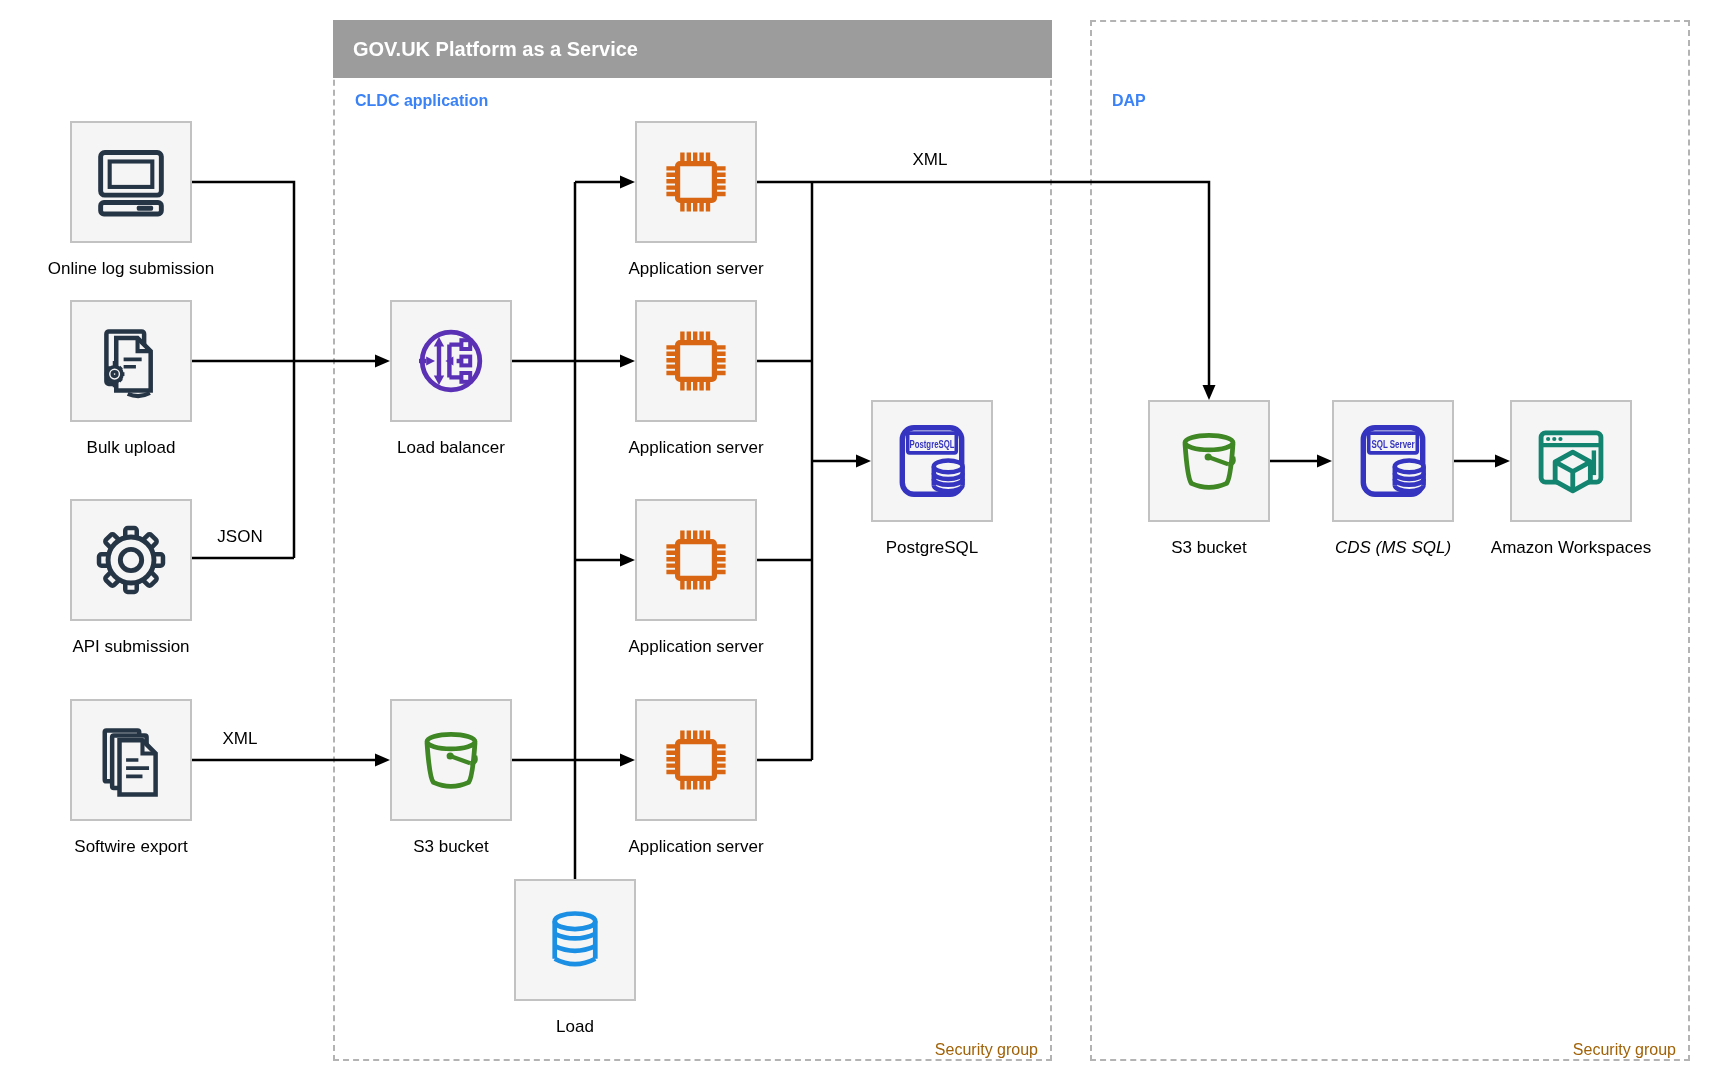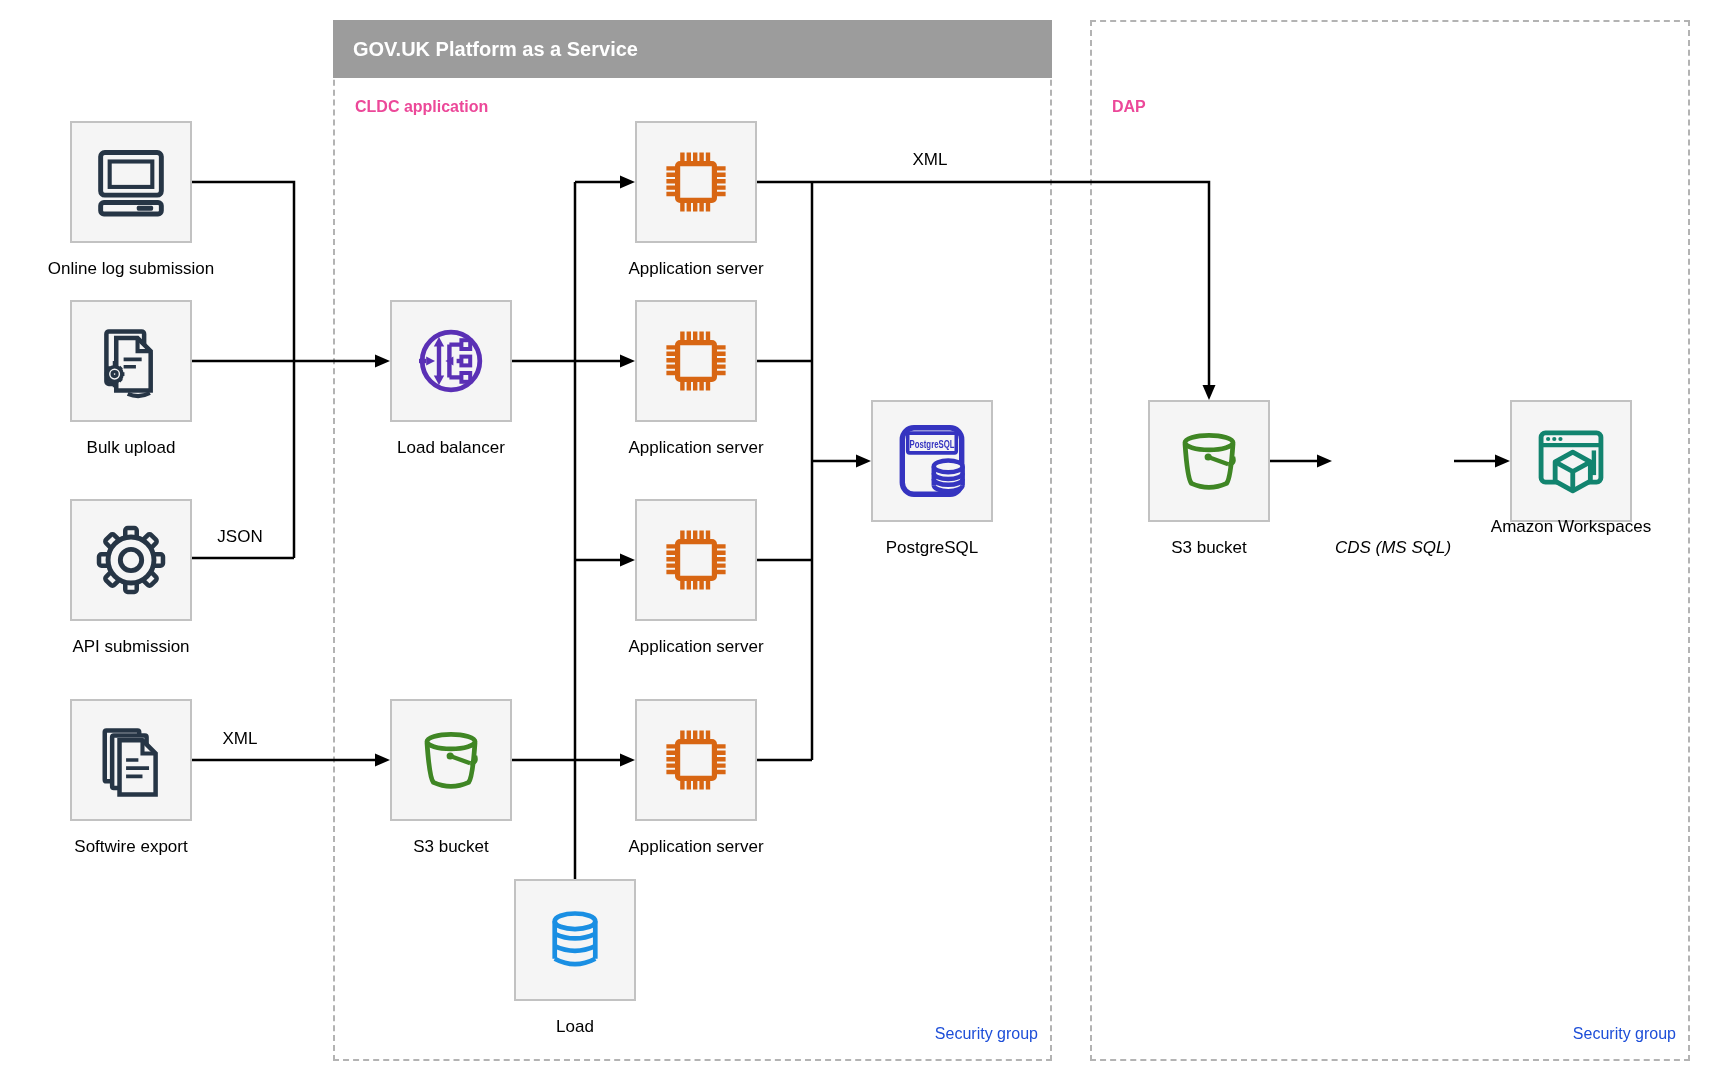--- a/index.html
+++ b/index.html
@@ -3,22 +3,22 @@
 <meta charset="utf-8">
 <style>
   * { box-sizing: border-box; margin: 0; padding: 0; }
   body { background:#ffffff; font-family:"Liberation Sans", sans-serif; }
   .canvas { position:relative; width:1712px; height:1082px; background:#ffffff; overflow:hidden; }
 
   .container { position:absolute; border:2px dashed #b3b3b3; z-index:1; }
   .container-header { position:absolute; left:-2px; top:-2px; right:-2px; height:58px;
     background:#9c9c9c; color:#ffffff; font-weight:bold; font-size:20px; line-height:58px;
     padding-left:20px; }
-  .sublabel { position:absolute; top:76px; left:20px; font-size:16px; font-weight:bold; color:#ec4899; }
-  .footer { position:absolute; bottom:16px; right:12px; font-size:16px; color:#1d4ed8; }
+  .sublabel { position:absolute; top:70px; left:20px; font-size:16px; font-weight:bold; color:#3b82f6; }
+  .footer { position:absolute; bottom:0; right:12px; font-size:16px; color:#a16207; }
 
   #c-govuk { left:333px; top:20px; width:719px; height:1041px; }
   #c-aws   { left:1090px; top:20px; width:600px; height:1041px; }
 
   .edges { position:absolute; left:0; top:0; width:1712px; height:1082px; z-index:2; pointer-events:none; }
   .edges path { stroke:#000; stroke-width:2.5; fill:none; }
   .edges polygon { fill:#000; stroke:none; }
 
   .node { position:absolute; width:122px; height:122px; background:#f5f5f5;
     border:2px solid #c2c2c2; display:flex; align-items:center; justify-content:center; z-index:3; }
@@ -250,29 +250,42 @@
     <svg class="icon" width="80" height="80" viewBox="0 0 100 100">
       <path class="s-green" d="M20 28 Q23 72 28 78 Q50 88 72 78 Q77 72 80 28" stroke-width="6"></path>
       <ellipse class="s-green" cx="50" cy="27" rx="30" ry="9" stroke-width="6"></ellipse>
       <circle class="f-green" cx="49" cy="45" r="4.5"></circle>
       <path class="s-green" d="M49 45 L74 54" stroke-width="5.5"></path>
       <path class="s-green" d="M74 54 q 9 0 6 -9" stroke-width="5.5"></path>
     </svg>
   </div>
   <div class="node-label" style="left:1089px; top:530px;">S3 bucket</div>
 
+  <div class="node" style="left:1332px; top:400px;">
+    <svg class="icon" width="90" height="90" viewBox="0 0 100 100">
+      <rect class="s-indigo" x="17" y="13" width="66" height="74" rx="13" stroke-width="6"></rect>
+      <rect x="23" y="19" width="54" height="22" rx="2" stroke-width="4" style="fill:#f5f5f5;stroke:#3534c0;"></rect>
+      <text x="50" y="35" text-anchor="middle" font-size="13" font-weight="bold" class="fill-indigo" textLength="48" lengthAdjust="spacingAndGlyphs">SQL Server</text>
+      <path class="bgfill" d="M52 56 A16 6.5 0 0 1 84 56 L84 77 A16 6.5 0 0 1 52 77 Z"></path>
+      <ellipse class="s-indigo" cx="68" cy="56" rx="16" ry="6.5" stroke-width="5"></ellipse>
+      <path class="s-indigo" d="M52 56 V77 M84 56 V77" stroke-width="5"></path>
+      <path class="s-indigo" d="M52 77 A16 6.5 0 0 0 84 77" stroke-width="5"></path>
+      <path class="s-indigo" d="M52 63.5 A16 6.5 0 0 0 84 63.5" stroke-width="5"></path>
+      <path class="s-indigo" d="M52 70 A16 6.5 0 0 0 84 70" stroke-width="5"></path>
+    </svg>
+  </div>
   <div class="node-label" style="left:1273px; top:530px;font-style:italic;">CDS (MS SQL)</div>
 
   <div class="node" style="left:1510px; top:400px;">
     <svg class="icon" width="88" height="88" viewBox="0 0 100 100">
       <rect class="s-teal" x="16" y="18" width="68" height="56" rx="5" stroke-width="5.5"></rect>
       <path class="s-teal" d="M16 32 H84" stroke-width="5"></path>
       <circle class="f-teal" cx="24" cy="25" r="2.4"></circle>
       <circle class="f-teal" cx="31" cy="25" r="2.4"></circle>
       <circle class="f-teal" cx="38" cy="25" r="2.4"></circle>
       <path class="s-teal" d="M76 38 V66" stroke-width="5"></path>
       <polygon points="52,40 72,51 72,73 52,84 32,73 32,51" stroke-width="5.5" style="fill:#f5f5f5;stroke:#12846f;" stroke-linejoin="round"></polygon>
       <path class="s-teal" d="M32 51 L52 62 L72 51 M52 62 V84" stroke-width="5.5"></path>
     </svg>
   </div>
-  <div class="node-label" style="left:1451px; top:509px;">Amazon Workspaces</div>
+  <div class="node-label" style="left:1451px; top:530px;">Amazon Workspaces</div>
 
 </div>
 
 </body></html>

